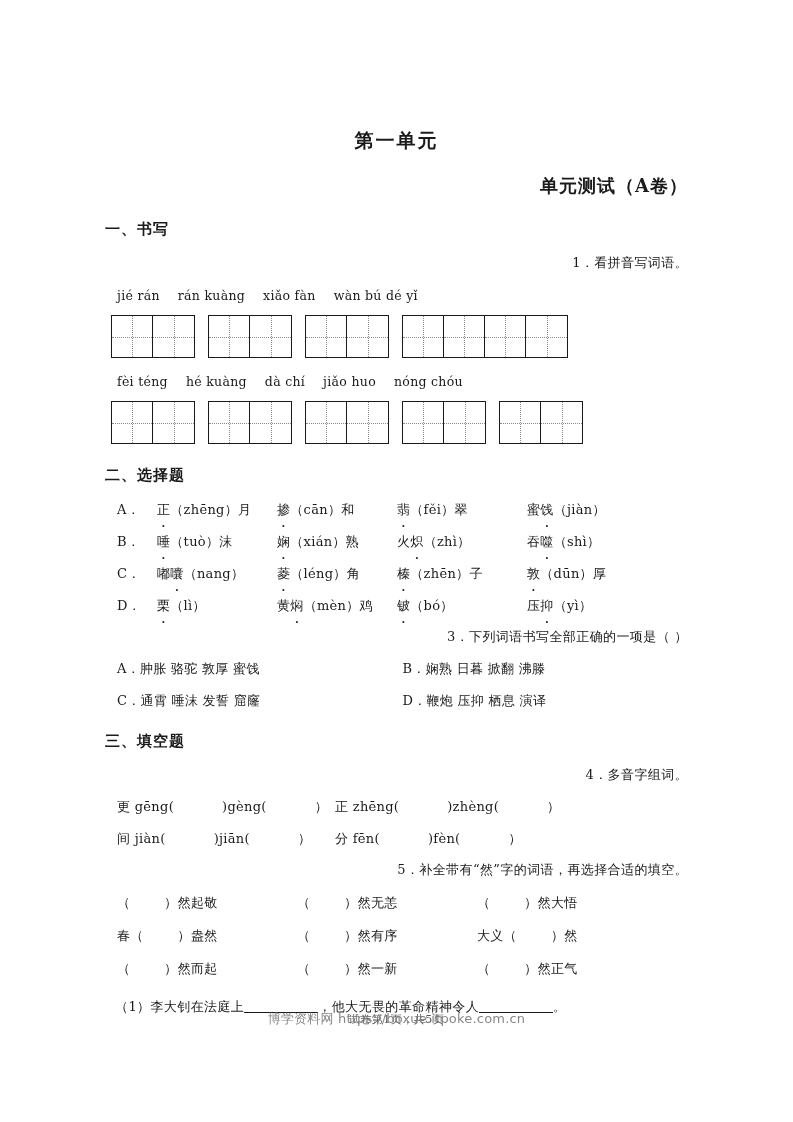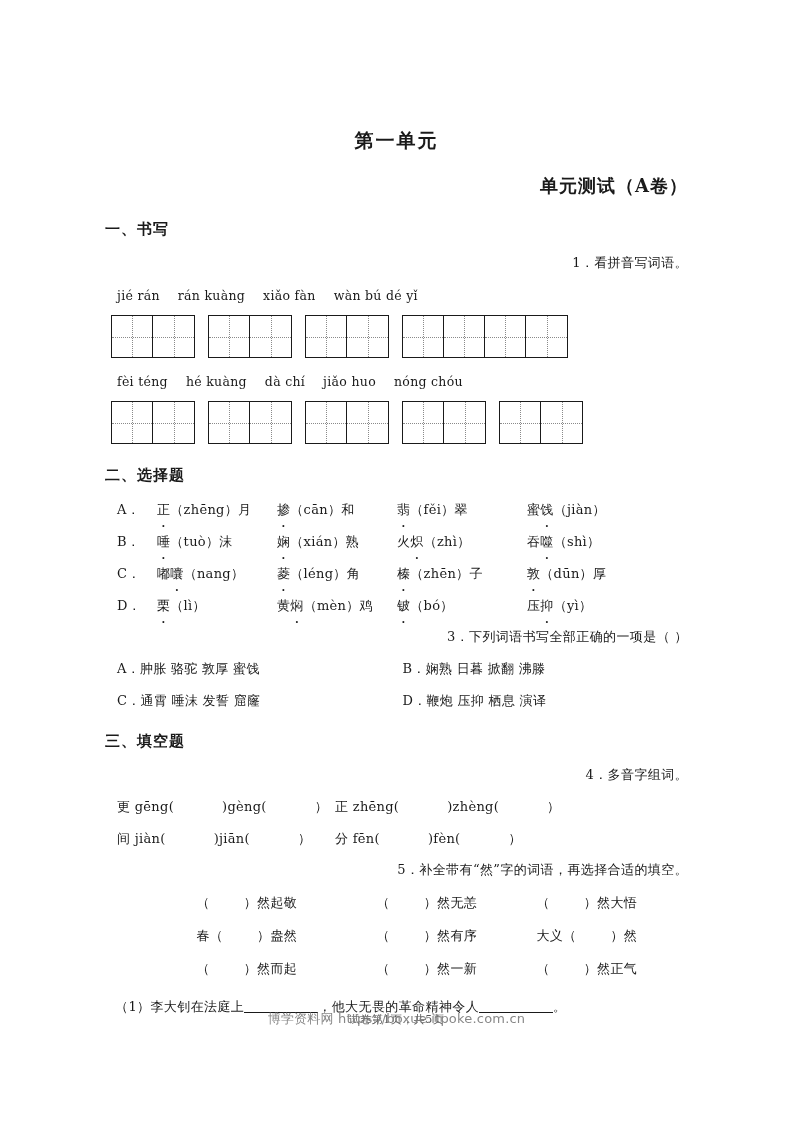--- a/index.html
+++ b/index.html
@@ -157,21 +157,21 @@
   .paren-gap { display: inline-block; width: 48px; }
 
   
   .idiom-row {
     font-size: 13px;
     padding-top: 15px;
     padding-left: 12px;
     display: flex;
     letter-spacing: 0.3px;
   }
-  .idiom-cell { width: 180px; text-align: right; }
+  .idiom-cell { width: 180px; }
   .idiom-cell.c3 { width: 160px; }
   .blank-paren { display: inline-block; width: 34px; }
 
   
   .subq {
     font-size: 13px;
     padding-top: 20px;
     padding-left: 10px;
     letter-spacing: 0.4px;
   }

